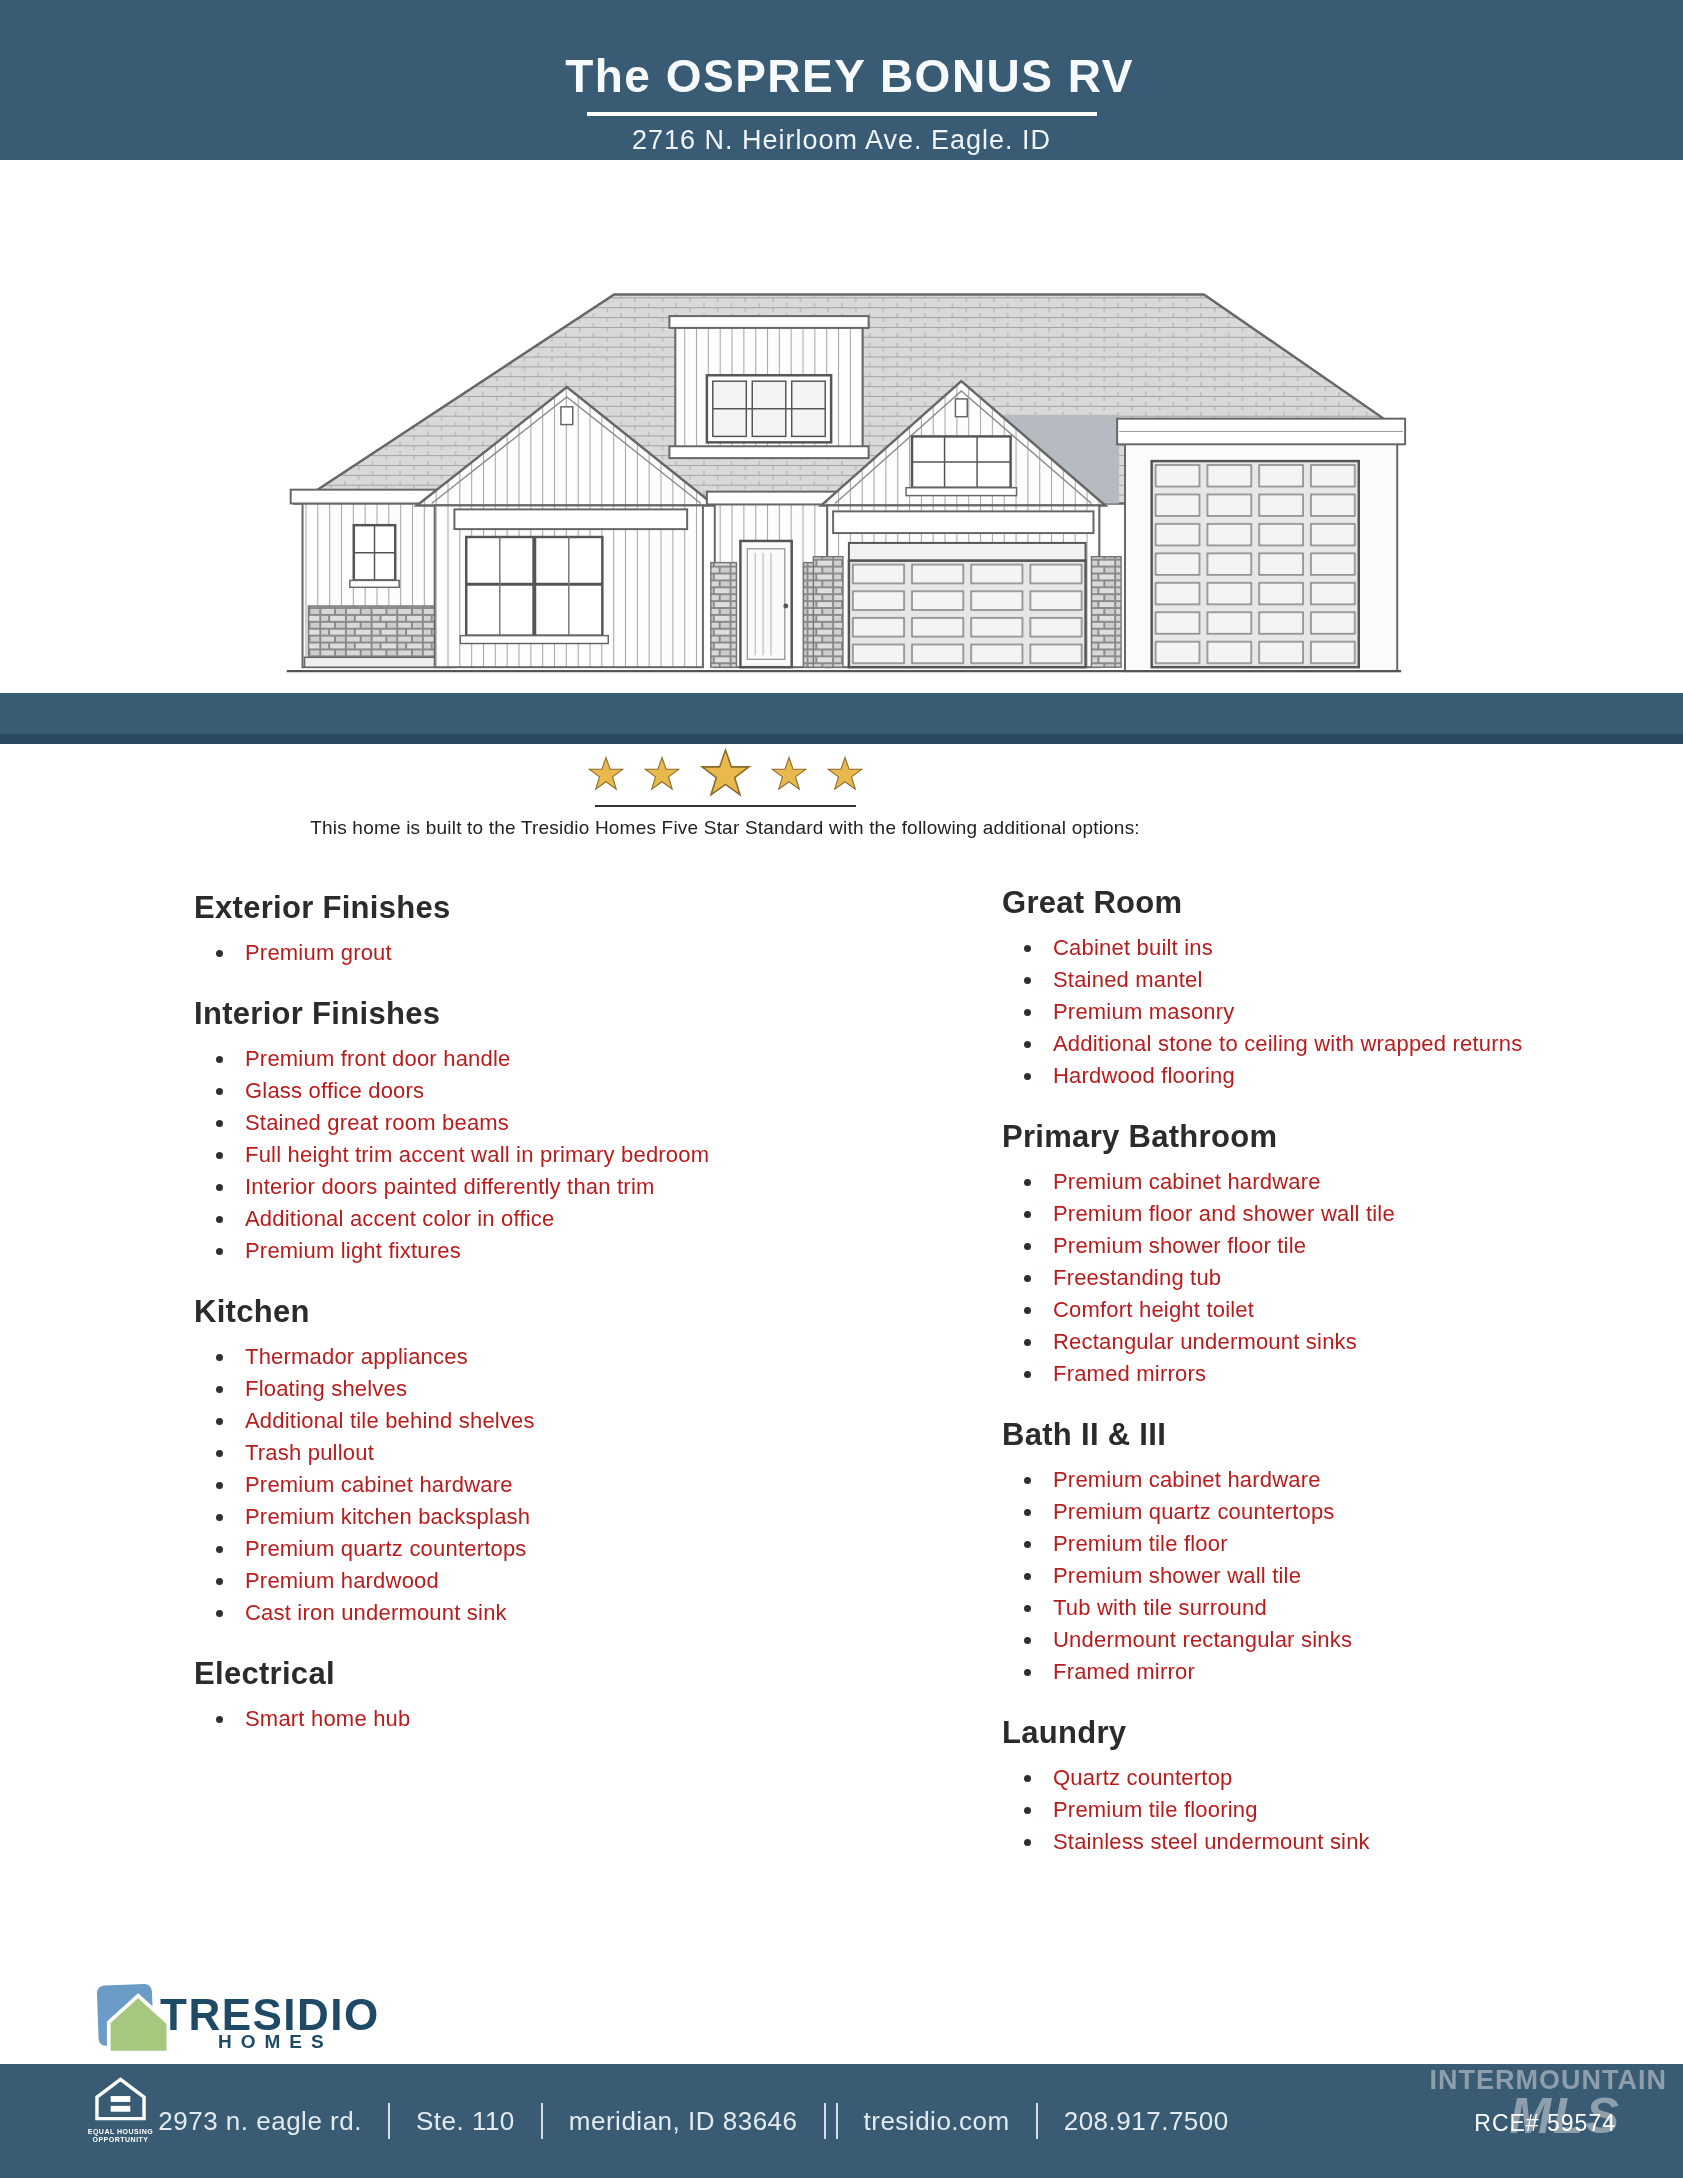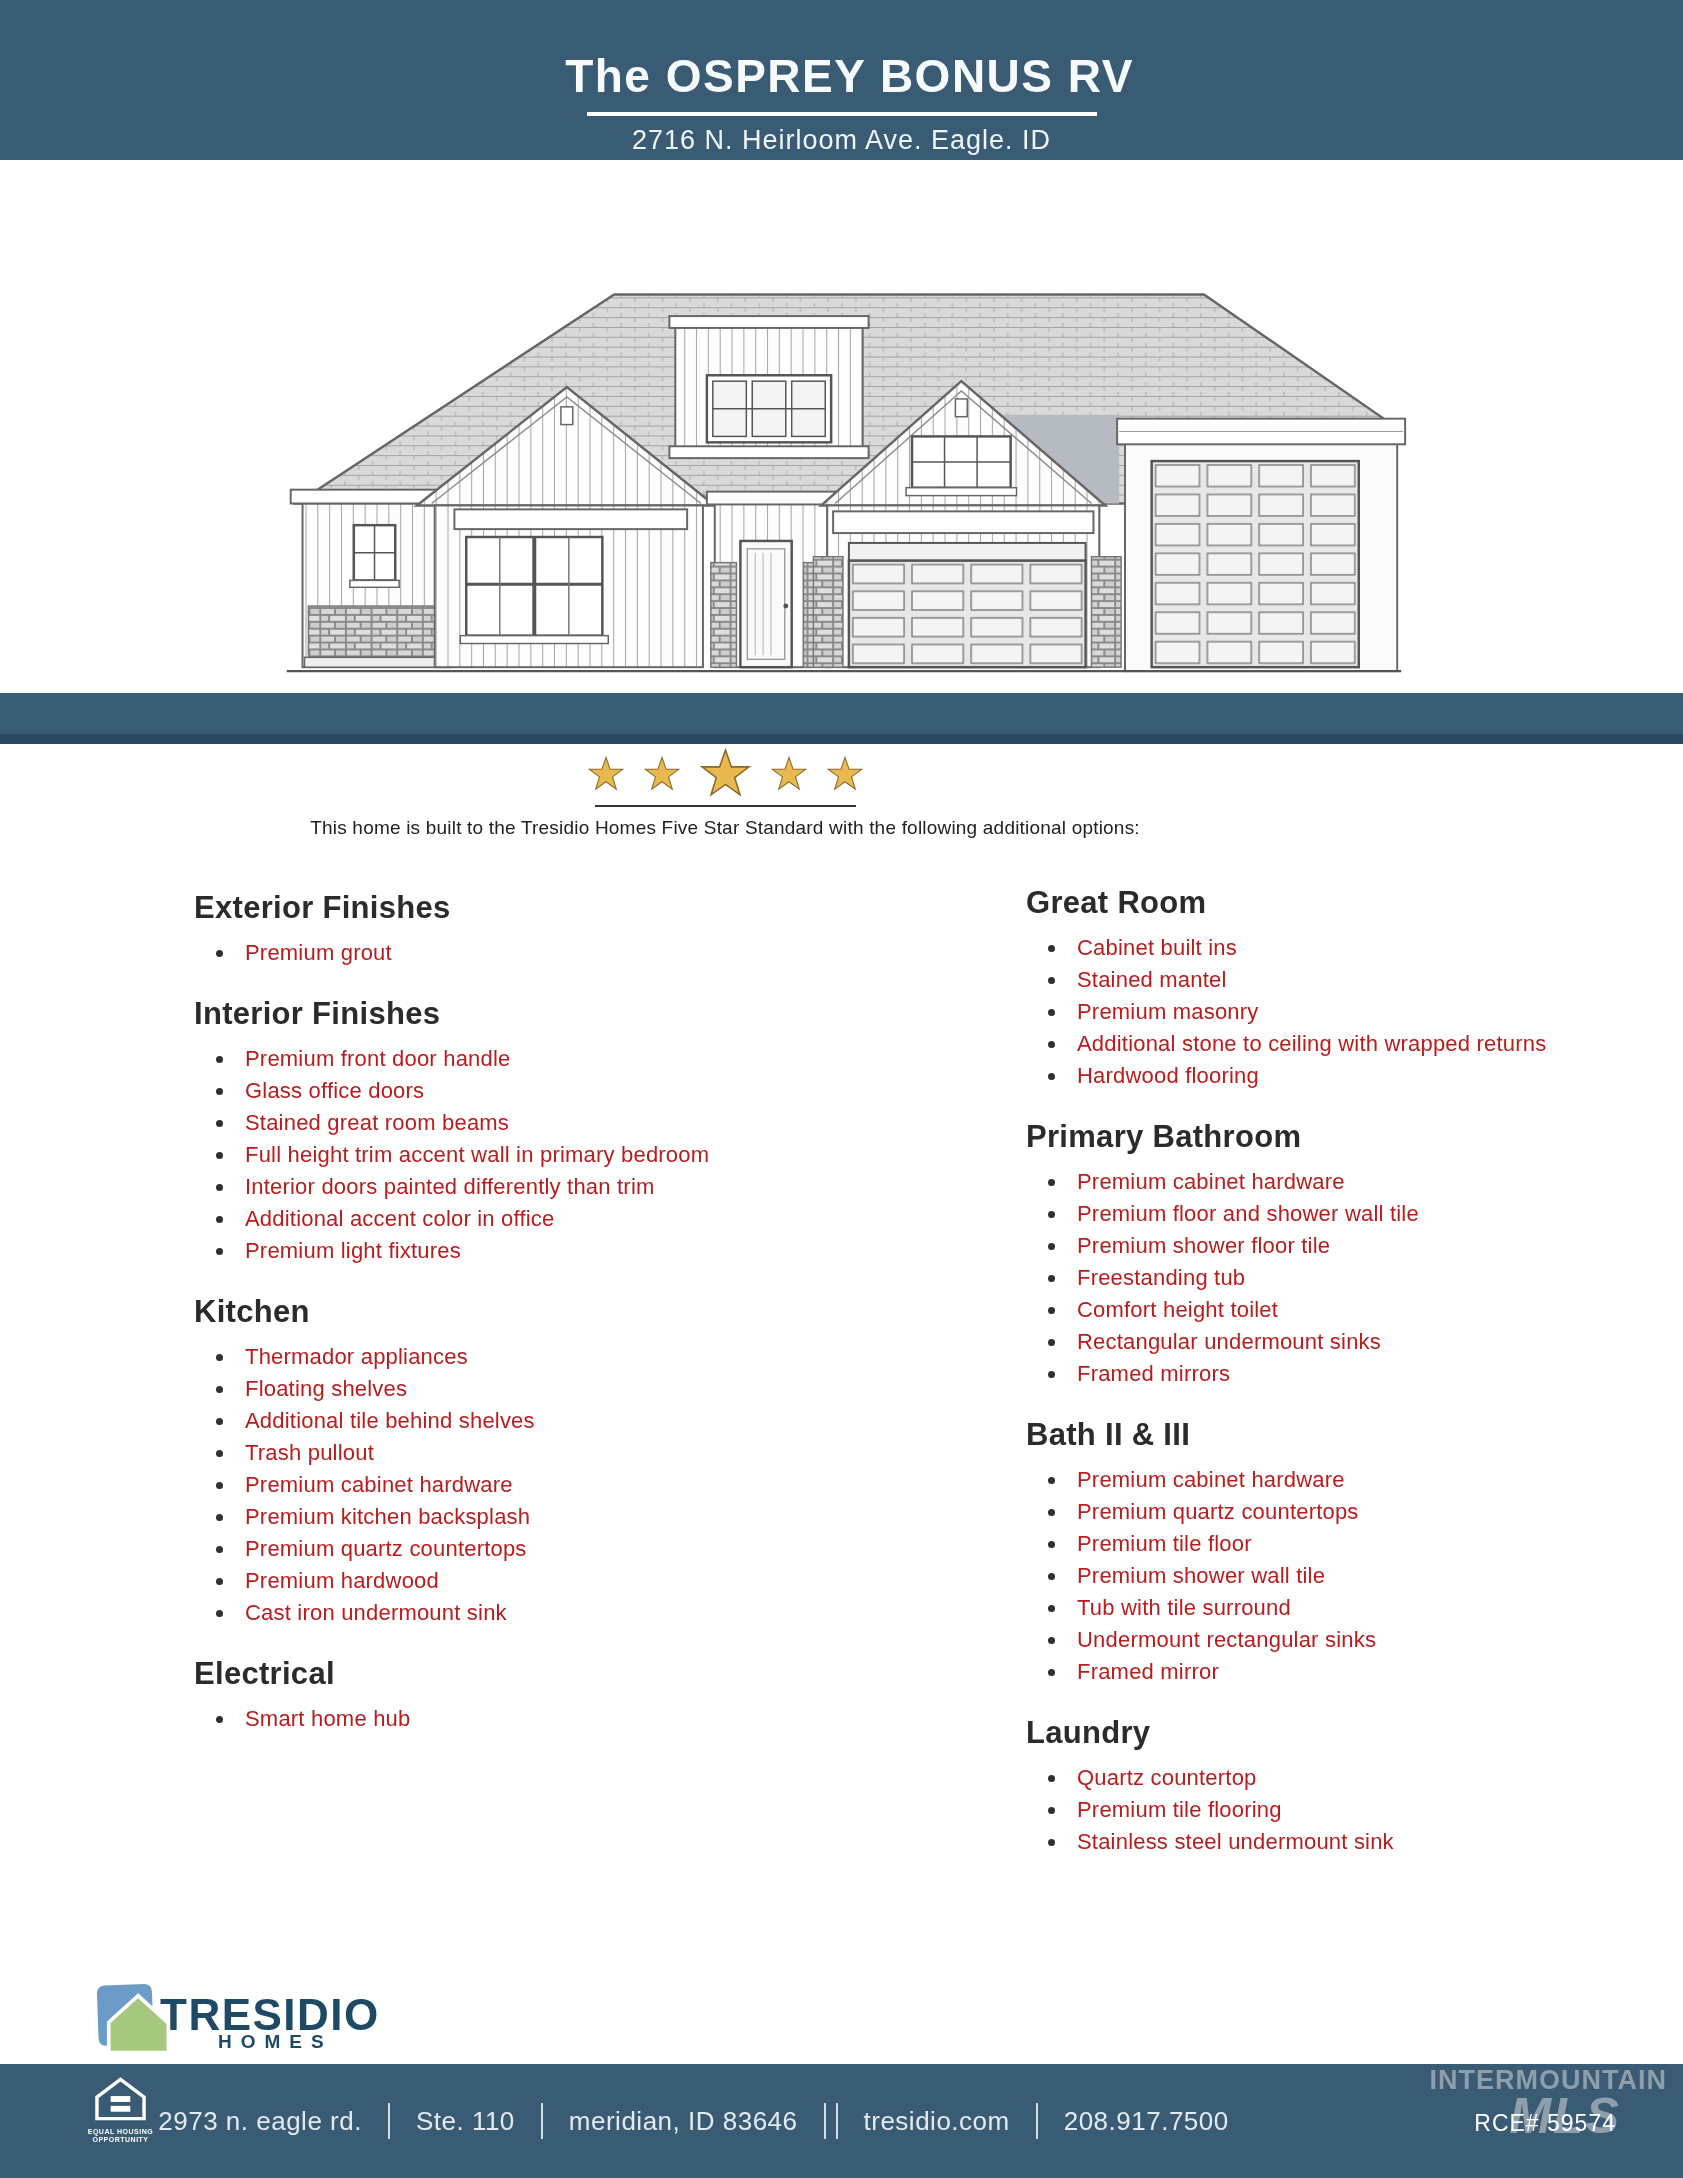--- a/index.html
+++ b/index.html
@@ -22,21 +22,21 @@
   
   .stars-wrap{position:absolute;left:0;top:744px;width:1450px;text-align:center;}
   .stars-row{display:flex;justify-content:center;align-items:center;gap:20px;height:59px;}
   .stars-row svg{display:block;}
   .stars-rule{width:261px;height:2px;background:#333333;margin:2px auto 9px auto;}
   .banner-text{font-size:19px;line-height:24px;color:#222222;letter-spacing:0.2px;}
 
   
   .col{position:absolute;}
   .col-left{left:194px;top:889px;width:634px;}
-  .col-right{left:1002px;top:884px;width:530px;margin-left:24px;}
+  .col-right{left:1002px;top:884px;width:530px;}
   .col h3{font-size:31px;line-height:38px;font-weight:700;color:#2b2b2b;letter-spacing:0.3px;margin:0 0 10px 0;}
   .col ul{list-style:none;margin:0 0 26px 0;padding:0;}
   .col li{font-size:22px;line-height:32px;color:#b91c1c;letter-spacing:0.2px;padding-left:51px;position:relative;}
   .col li::before{content:"";position:absolute;left:22px;top:13px;width:7px;height:7px;border-radius:50%;background:#2f2f2f;}
 
   
   .brand{position:absolute;left:95px;top:1978px;width:515px;height:83px;}
   .brand .icon{position:absolute;left:0;top:2px;}
   .brand .word{position:absolute;left:65px;top:12px;font-size:44px;font-weight:700;letter-spacing:1.5px;color:#1E4A66;}
   .brand .sub{position:absolute;left:123px;top:53px;font-size:19px;font-weight:700;letter-spacing:9px;color:#1E4A66;}

